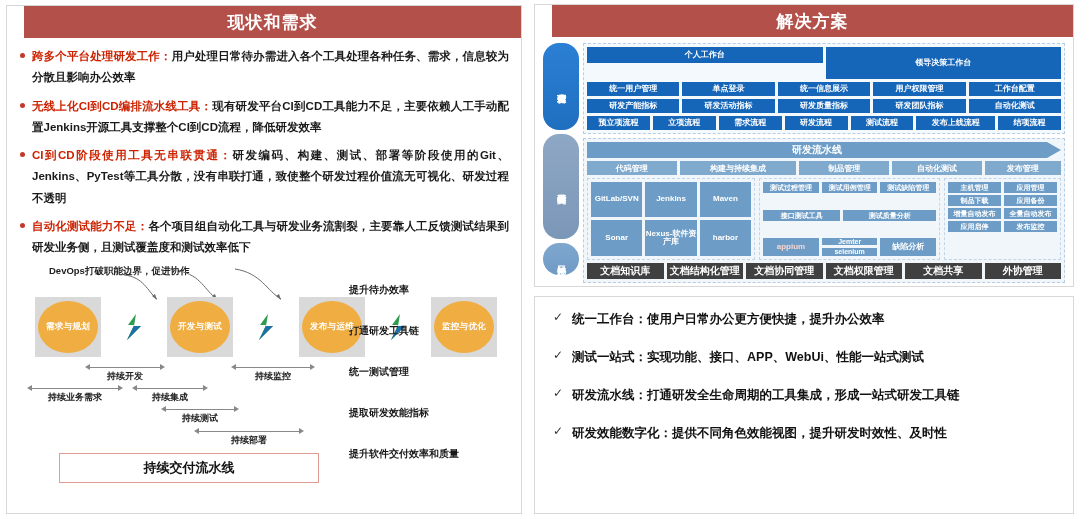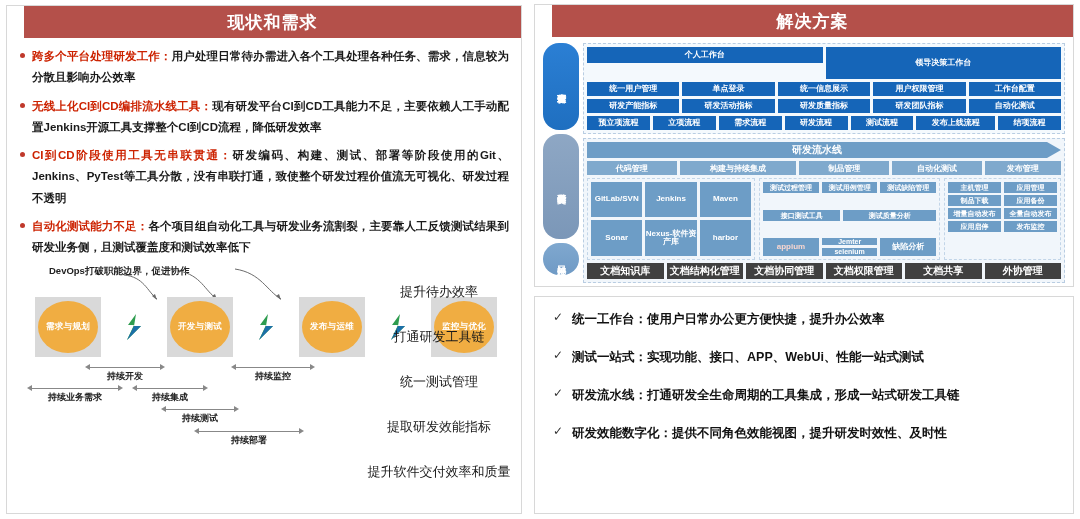--- a/index.html
+++ b/index.html
@@ -46,21 +46,21 @@
   .arrowline:before{left:0;border-right:5px solid #888;}
   .arrowline:after{right:0;border-left:5px solid #888;}
   .arrowbar{position:absolute;left:4px;right:4px;top:5.5px;height:1px;background:#888;}
   .arrowlbl{font-size:9px;font-weight:bold;color:#222;text-align:center;margin-top:1px;}
 
   .pipeline-box{position:absolute;left:40px;top:188px;width:258px;height:28px;
        border:1px solid #e09b92;display:flex;align-items:center;justify-content:center;
        font-size:13px;font-weight:bold;color:#111;}
 
   .benefits-col{position:absolute;left:330px;top:18px;width:180px;}
-  .benefit-line{font-size:13px;font-weight:normal;color:#1a1a1a;margin-bottom:27px;text-align:center;}
+  .benefit-line{font-size:10px;font-weight:bold;color:#1a1a1a;margin-bottom:27px;}
 
   
   #right-top{left:534px;top:4px;width:540px;height:283px;}
   #right-top .panel-head{height:32px;font-size:17px;}
   #right-top .panel-body{padding:6px 8px 6px 8px;}
 
   .arch{display:flex;gap:4px;height:232px;}
   .arch-left{width:36px;display:flex;flex-direction:column;gap:4px;}
   .vtab{border-radius:16px;color:#fff;font-size:9px;font-weight:bold;
         display:flex;align-items:center;justify-content:center;
@@ -222,20 +222,21 @@
             <div class="arrowlbl">持续测试</div>
           </div>
           <div class="arrowrow" style="left:175px;top:64px;width:110px;">
             <div class="arrowline">
                 <div class="arrowbar"></div>
               </div>
             <div class="arrowlbl">持续部署</div>
           </div>
         </div>
 
+        <div class="pipeline-box">持续交付流水线</div>
 
         <div class="benefits-col">
           <div class="benefit-line">提升待办效率</div>
           <div class="benefit-line">打通研发工具链</div>
           <div class="benefit-line">统一测试管理</div>
           <div class="benefit-line">提取研发效能指标</div>
           <div class="benefit-line">提升软件交付效率和质量</div>
         </div>
       </div>
 

